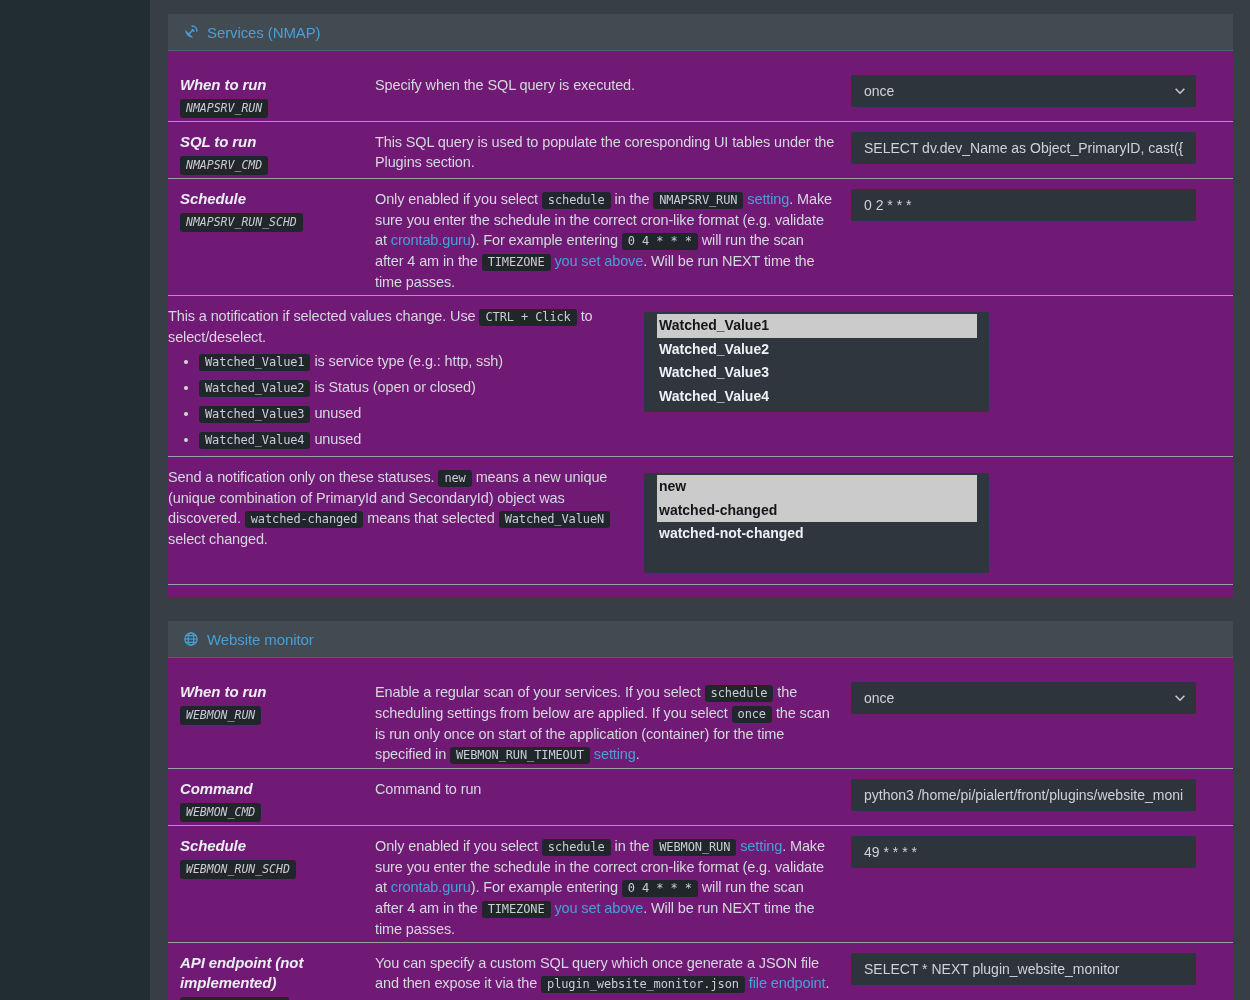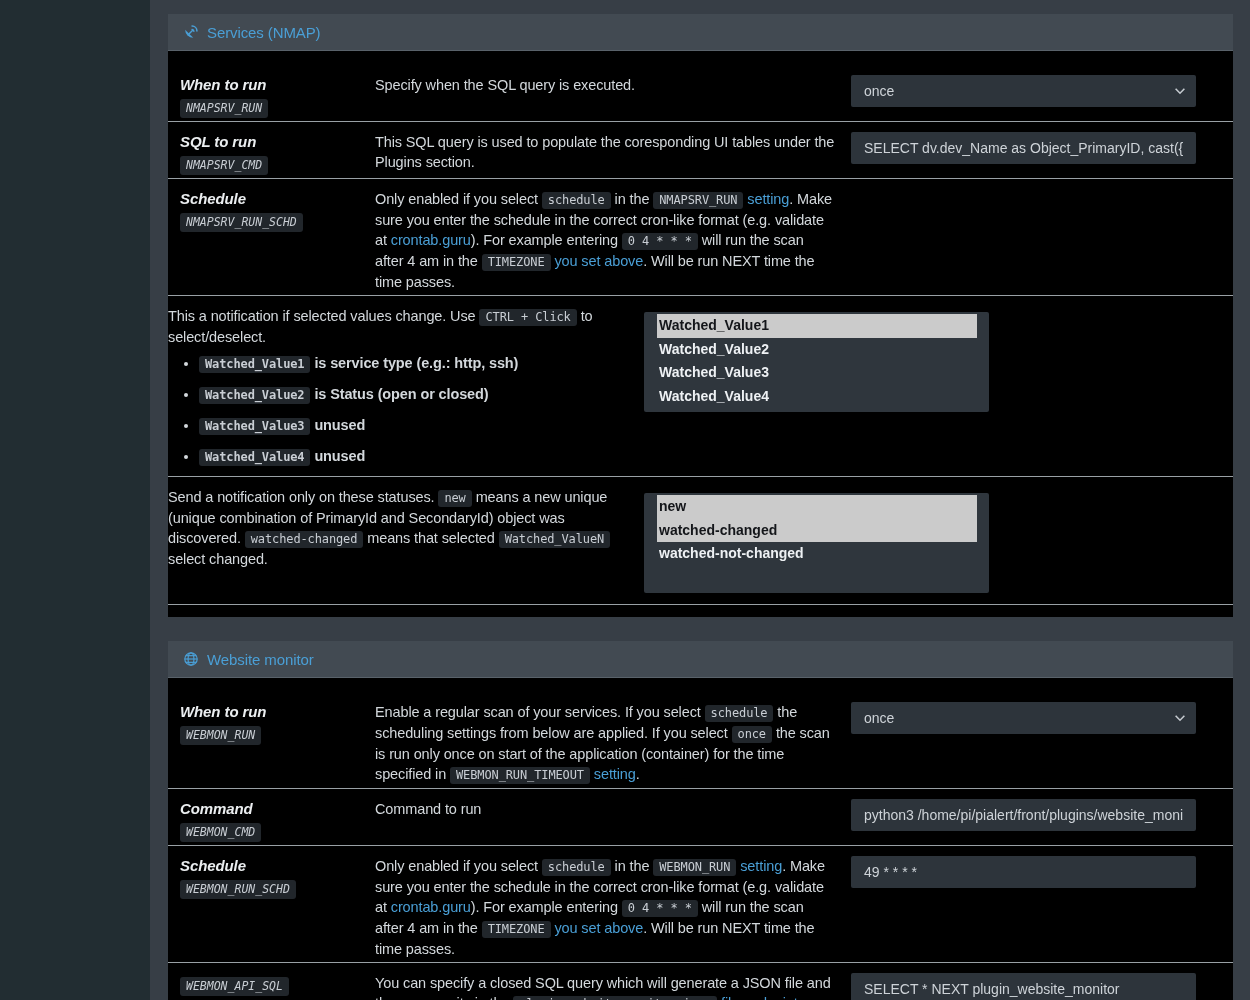--- a/index.html
+++ b/index.html
@@ -5,21 +5,21 @@
   * { margin:0; padding:0; box-sizing:border-box; }
   html,body { width:1250px; height:1000px; overflow:hidden; }
   body {
     font-family:"Liberation Sans", sans-serif;
     background:#373e46;
     display:flex;
   }
   .sidebar { width:150px; min-width:150px; height:100%; background:#222d32; }
   .content { flex:1; padding:14px 17px 0 18px; }
 
-  .panel { width:1065px; background:#000000; margin-bottom:24px; }
+  .panel { width:1065px; background:#701a75; margin-bottom:24px; }
   .panel-header {
     height:37px; background:#424a52; border-bottom:1px solid #59626a;
     display:flex; align-items:center; padding:0 15px;
     color:#4a9fd6; font-size:15px; letter-spacing:-0.1px;
   }
   .panel-icon { display:flex; margin-right:8px; color:#4a9fd6; }
   .panel-body { padding:14px 0 12px; }
 
   .srow { display:flex; padding:10px 0 3px; border-bottom:1px solid #99a0a5; }
   .col-label { width:207px; padding:0 24px 0 12px; flex-shrink:0;font-style:italic; }
@@ -32,21 +32,21 @@
     display:inline-block; margin-top:4px; background:#21262b; color:#c9ced4;
     font-family:"DejaVu Sans Mono", monospace; font-size:11.5px;
     padding:2px 6px 3px; border-radius:3px; white-space:nowrap;
   }
   .col-desc code.inline {
     background:#21262b; color:#c9ced4; font-family:"DejaVu Sans Mono", monospace;
     font-size:12px; padding:1px 6px 2px; border-radius:3px; white-space:nowrap;
   }
   .col-desc a { color:#4a9fd6; text-decoration:none; cursor:pointer; }
   .col-desc ul { margin:2px 0 0 0; padding-left:31px; }
-  .col-desc li { line-height:29px; margin-bottom:1px;font-weight:bold; }
+  .col-desc li { line-height:24px; margin-bottom:1px; }
 
   .select-control, .text-control, .number-control {
     width:345px; height:32px; background:#2d343b; border-radius:2px;
     display:flex; align-items:center; padding:0 13px; position:relative;
     font-size:14px; color:#ced3d8; cursor:pointer;
   }
   .text-control span, .select-control .select-value, .number-control .num-value {
     white-space:nowrap; overflow:hidden; display:block; width:100%;
   }
   .select-control .chev { position:absolute; right:9px; top:9px; display:flex; }
@@ -103,20 +103,25 @@
               <span>SELECT  dv.dev_Name as Object_PrimaryID, cast({s-quote}</span>
             </div>
           </div>
   </div>
         <div class="srow">
     <div class="col-label">
       <div class="setting-label">Schedule</div>
       <code class="setting-key">NMAPSRV_RUN_SCHD</code>
     </div>
     <div class="col-desc"><span>Only enabled if you select </span><code class="inline">schedule</code><span> in the </span><code class="inline">NMAPSRV_RUN</code><span> </span><a>setting</a><span>. Make sure you enter the schedule in the correct cron-like format (e.g. validate at </span><a>crontab.guru</a><span>). For example entering </span><code class="inline">0 4 * * *</code><span> will run the scan after 4 am in the </span><code class="inline">TIMEZONE</code><span> </span><a>you set above</a><span>. Will be run NEXT time the time passes.</span></div>
+    <div class="col-ctrl">
+            <div class="text-control">
+              <span>0 2 * * *</span>
+            </div>
+          </div>
   </div>
         <div class="srow">
     <div class="col-desc"><span>This a notification if selected values change. Use </span><code class="inline">CTRL + Click</code><span> to select/deselect.</span><ul>
               <li><code class="inline">Watched_Value1</code><span> is service type (e.g.: http, ssh)</span></li>
               <li><code class="inline">Watched_Value2</code><span> is Status (open or closed)</span></li>
               <li><code class="inline">Watched_Value3</code><span> unused</span></li>
               <li><code class="inline">Watched_Value4</code><span> unused</span></li>
             </ul></div>
     <div class="col-ctrl">
             <div class="listbox">
@@ -189,23 +194,24 @@
     </div>
     <div class="col-desc"><span>Only enabled if you select </span><code class="inline">schedule</code><span> in the </span><code class="inline">WEBMON_RUN</code><span> </span><a>setting</a><span>. Make sure you enter the schedule in the correct cron-like format (e.g. validate at </span><a>crontab.guru</a><span>). For example entering </span><code class="inline">0 4 * * *</code><span> will run the scan after 4 am in the </span><code class="inline">TIMEZONE</code><span> </span><a>you set above</a><span>. Will be run NEXT time the time passes.</span></div>
     <div class="col-ctrl">
             <div class="text-control">
               <span>49 * * * *</span>
             </div>
           </div>
   </div>
         <div class="srow">
     <div class="col-label">
+      <div class="setting-label">API endpoint (not implemented)</div>
       <code class="setting-key">WEBMON_API_SQL</code>
     </div>
-    <div class="col-desc"><span>You can specify a closed SQL query which will generate a JSON file and then expose it via the </span><code class="inline">plugin_website_monitor.json</code><span> </span><a>file endpoint</a><span>.</span></div>
+    <div class="col-desc"><span>You can specify a custom SQL query which once generate a JSON file and then expose it via the </span><code class="inline">plugin_website_monitor.json</code><span> </span><a>file endpoint</a><span>.</span></div>
     <div class="col-ctrl">
             <div class="text-control">
               <span>SELECT * NEXT plugin_website_monitor</span>
             </div>
           </div>
   </div>
       </div>
   </section>
   </main>
 

